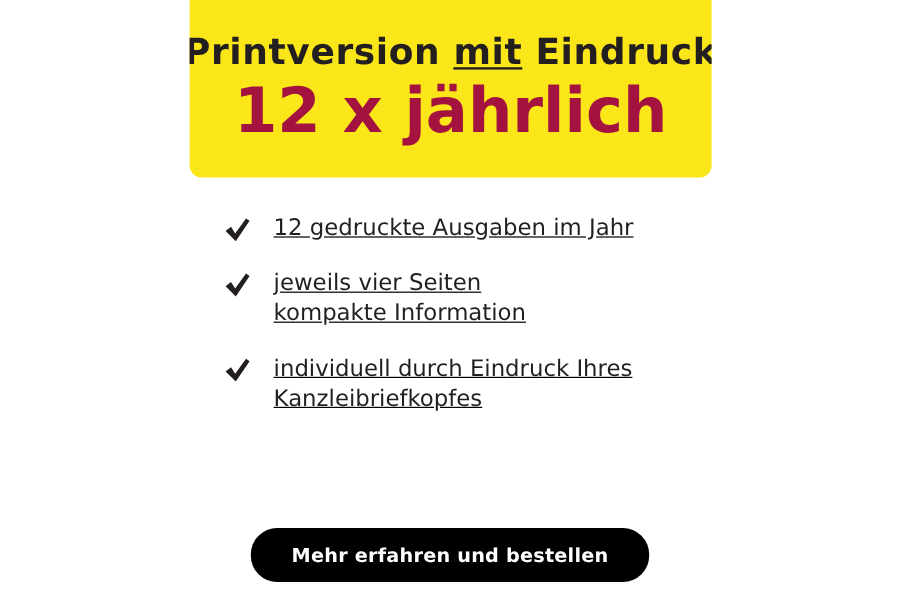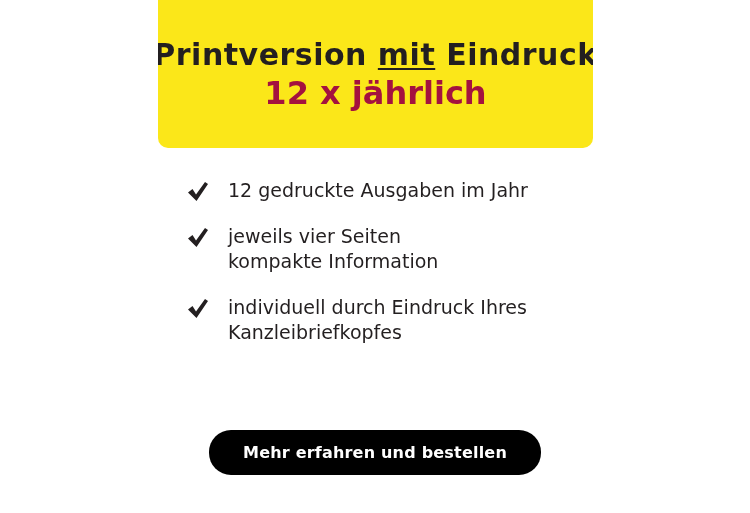--- a/index.html
+++ b/index.html
@@ -52,38 +52,39 @@
   .banner-line1 .underlined {
     text-decoration: underline;
     text-underline-offset: 3px;
     text-decoration-thickness: 2px;
   }
 
   .banner-line2 {
     color: #a4123f;
     font-family: "DejaVu Sans", sans-serif;
     font-weight: bold;
-    font-size: 32px;
+    font-size: 52px;
     line-height: 1.05;
     white-space: nowrap;
     margin: 0;
   }
 
   
   .bullets {
     position: absolute;
     left: 186px;
     top: 178px;
     width: 420px;
   }
 
   .bullet-row {
     display: flex;
     align-items: flex-start;
     margin-bottom: 20px;
+    text-decoration: underline;
   }
 
   .check-icon {
     width: 24px;
     min-width: 24px;
     height: 24px;
     margin-right: 18px;
     margin-top: 2px;
     display: block;
   }
@@ -115,20 +116,21 @@
     padding: 0 34px;
     font-family: "DejaVu Sans", sans-serif;
     font-weight: bold;
     font-size: 16px;
     letter-spacing: 0.2px;
     cursor: pointer;
     display: inline-flex;
     align-items: center;
     justify-content: center;
     white-space: nowrap;
+    margin-top: 10px;
   }
 </style>
 </head>
 <body>
 
 <div class="card">
 
   <div class="banner">
     <div class="banner-line1"><span>Printversion </span><span class="underlined">mit</span><span> Eindruck</span></div>
     <div class="banner-line2">12 x jährlich</div>

